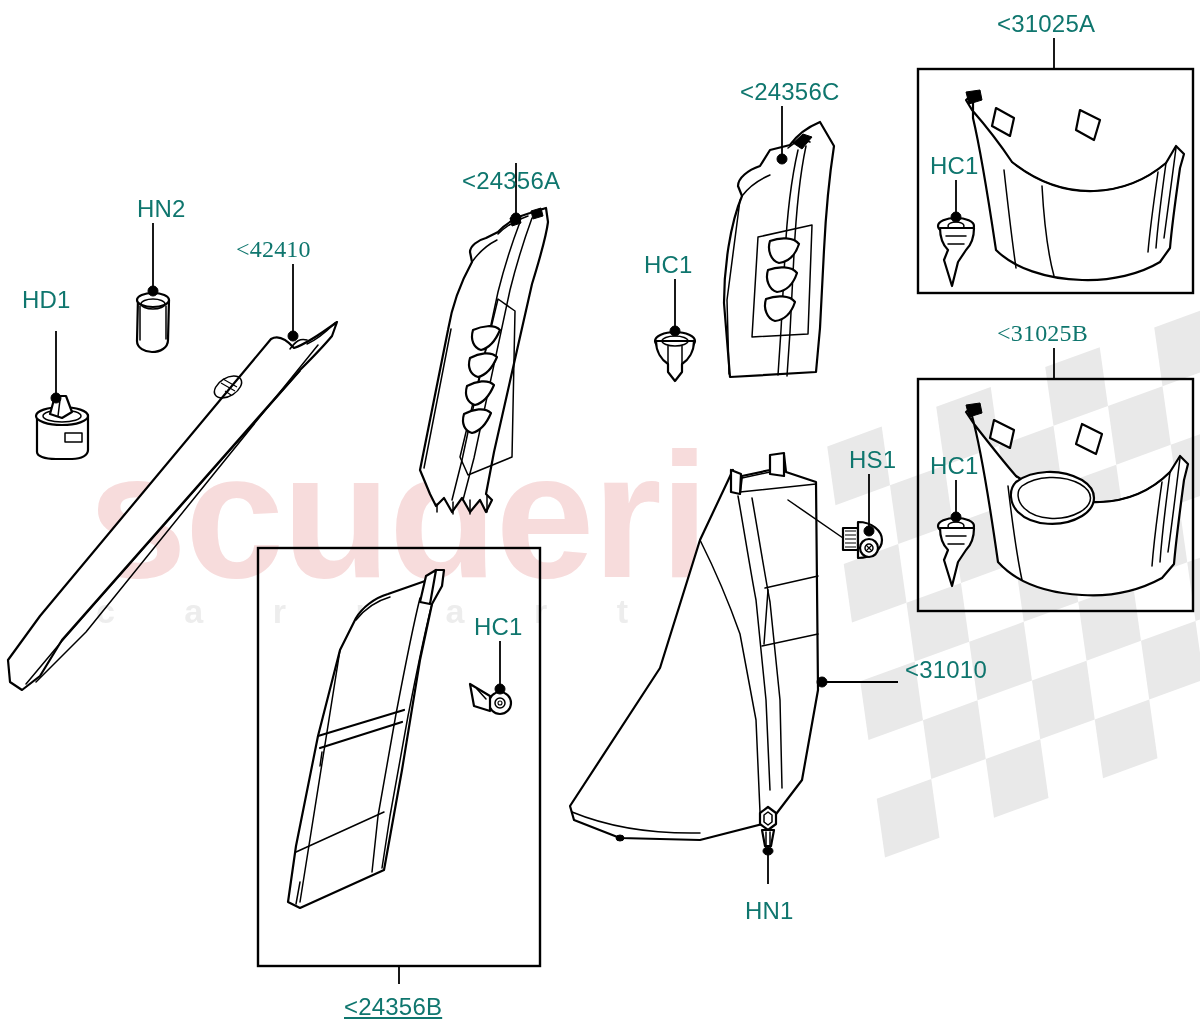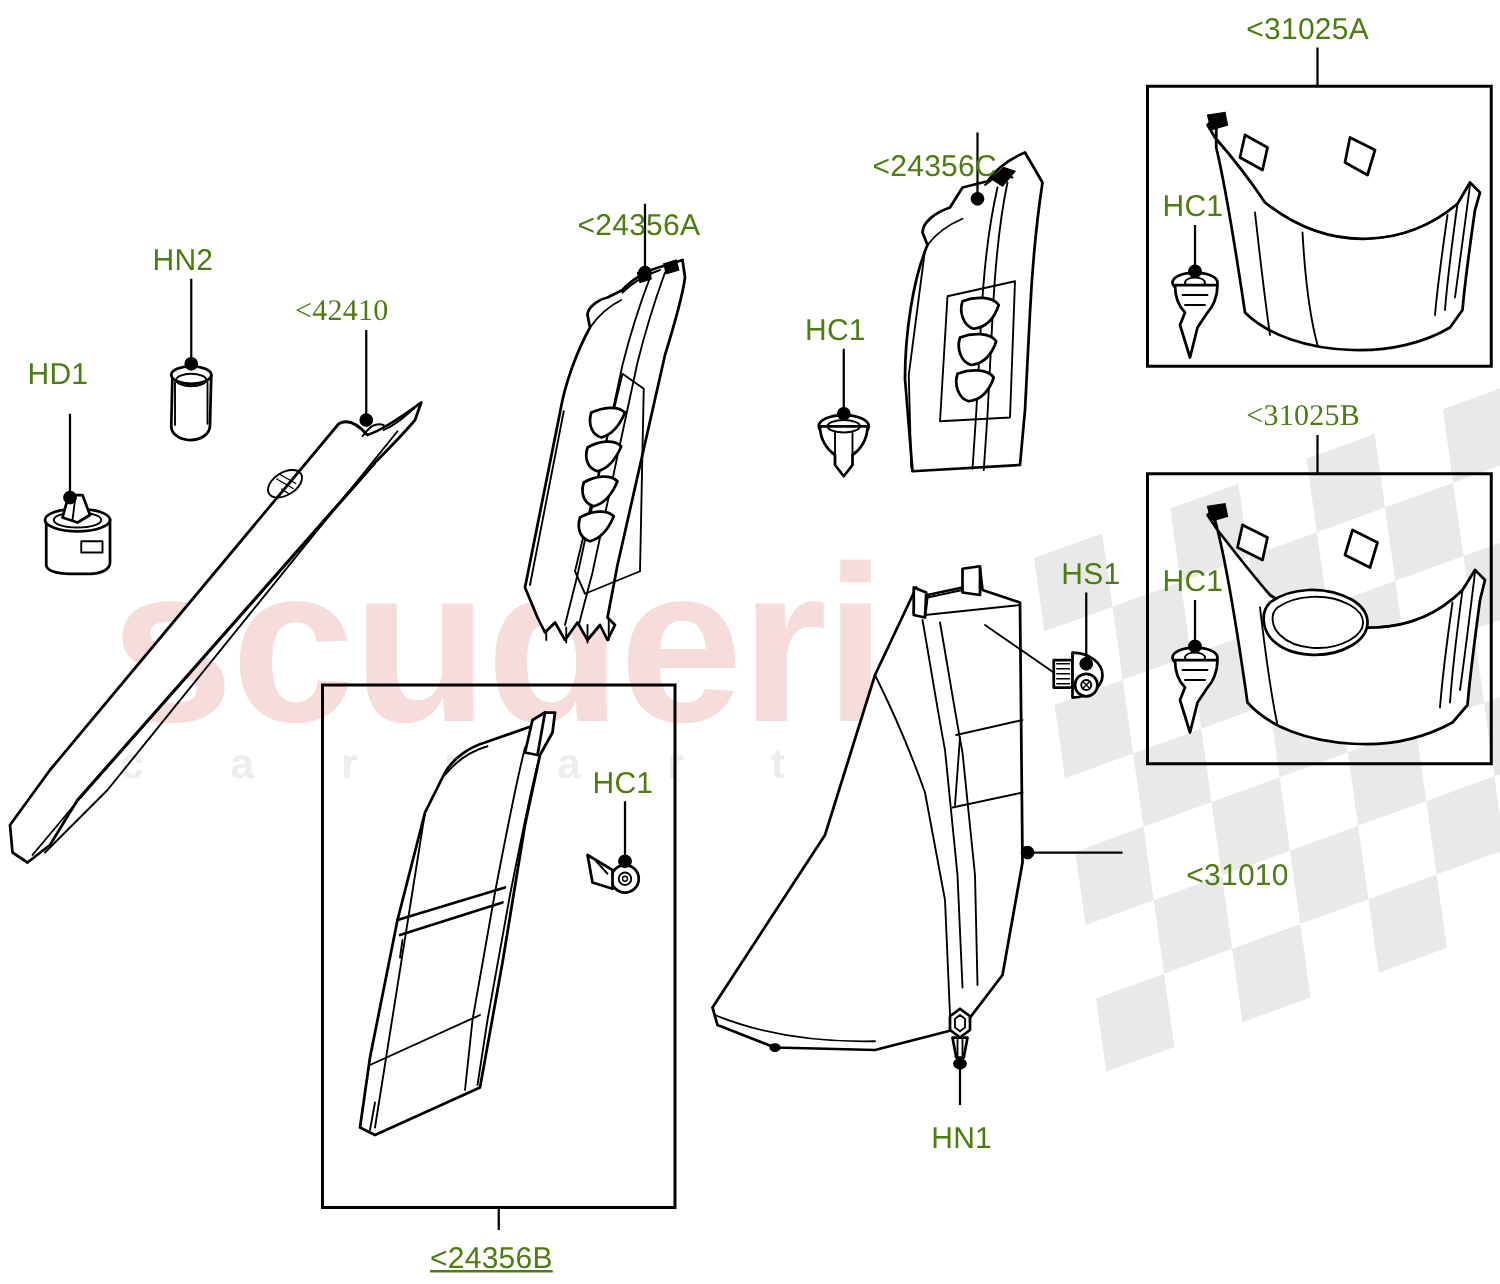--- a/index.html
+++ b/index.html
@@ -1,19 +1,19 @@
 <!DOCTYPE html>
 <html><head>
 <meta charset="utf-8">
 <style>
   html,body{margin:0;padding:0;background:#ffffff;}
   body{width:1200px;height:1027px;overflow:hidden;font-family:"Liberation Sans",sans-serif;}
   #stage{position:relative;width:1200px;height:1027px;background:#fff;}
   svg.layer{position:absolute;left:0;top:0;width:1200px;height:1027px;}
-  .lbl{position:absolute;color:#4d7c0f;font-family:"Liberation Sans",sans-serif;font-size:24px;font-weight:400;letter-spacing:.2px;white-space:nowrap;}
+  .lbl{position:absolute;color:#0f766e;font-family:"Liberation Sans",sans-serif;font-size:24px;font-weight:400;letter-spacing:.2px;white-space:nowrap;}
   .wm-main{position:absolute;font-family:"Liberation Sans",sans-serif;font-size:178px;font-weight:700;color:#f7dcdc;letter-spacing:-2px;line-height:1;}
   .wm-sub{position:absolute;font-family:"Liberation Sans",sans-serif;font-size:34px;font-weight:700;color:#ededed;letter-spacing:30px;line-height:1;}
 </style>
 </head>
 <body>
 
 <div id="stage">
 
   <svg class="layer" viewBox="0 0 1200 1027">
     <g fill="#e9e9e9" opacity="1">
@@ -319,29 +319,29 @@
       <circle class="fillk" cx="500" cy="689" r="5"></circle>
 
       <line class="lead" x1="768" y1="884" x2="768" y2="855"></line>
 
       <line class="lead" x1="399" y1="984" x2="399" y2="966"></line>
     </g>
   </svg>
 
   <div>
     <div class="lbl" style="left:22px;  top:286px;">HD1</div>
-    <div class="lbl" style="left:122px; top:195px;">HN2</div>
+    <div class="lbl" style="left:137px; top:195px;">HN2</div>
     <div class="lbl" style="left:236px; top:236px;font-family:Liberation Serif, serif;">&lt;42410</div>
     <div class="lbl" style="left:462px; top:135px;margin-top:32px;">&lt;24356A</div>
     <div class="lbl" style="left:644px; top:251px;">HC1</div>
-    <div class="lbl" style="left:698px; top:78px;margin-top:42px;">&lt;24356C</div>
+    <div class="lbl" style="left:740px; top:78px;">&lt;24356C</div>
     <div class="lbl" style="left:997px; top:10px;">&lt;31025A</div>
     <div class="lbl" style="left:930px; top:152px;">HC1</div>
     <div class="lbl" style="left:997px; top:320px;font-family:Liberation Serif, serif;">&lt;31025B</div>
     <div class="lbl" style="left:930px; top:452px;">HC1</div>
     <div class="lbl" style="left:849px; top:446px;">HS1</div>
-    <div class="lbl" style="left:905px; top:687px;margin-left:44px;">&lt;31010</div>
+    <div class="lbl" style="left:905px; top:656px;">&lt;31010</div>
     <div class="lbl" style="left:474px; top:613px;">HC1</div>
     <div class="lbl" style="left:745px; top:897px;">HN1</div>
     <div class="lbl" style="left:344px; top:993px;text-decoration:underline;">&lt;24356B</div>
   </div>
 
 </div>
 
 </body></html>

